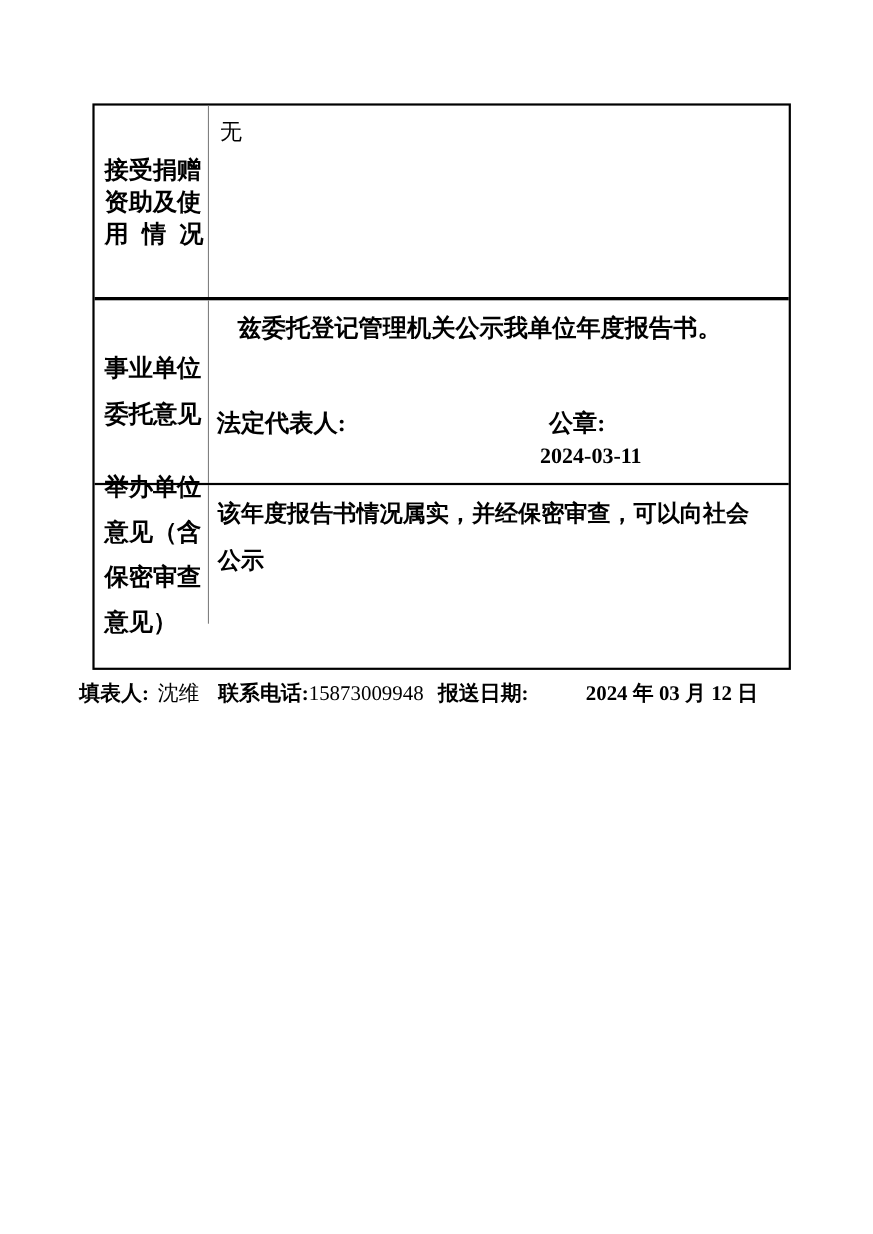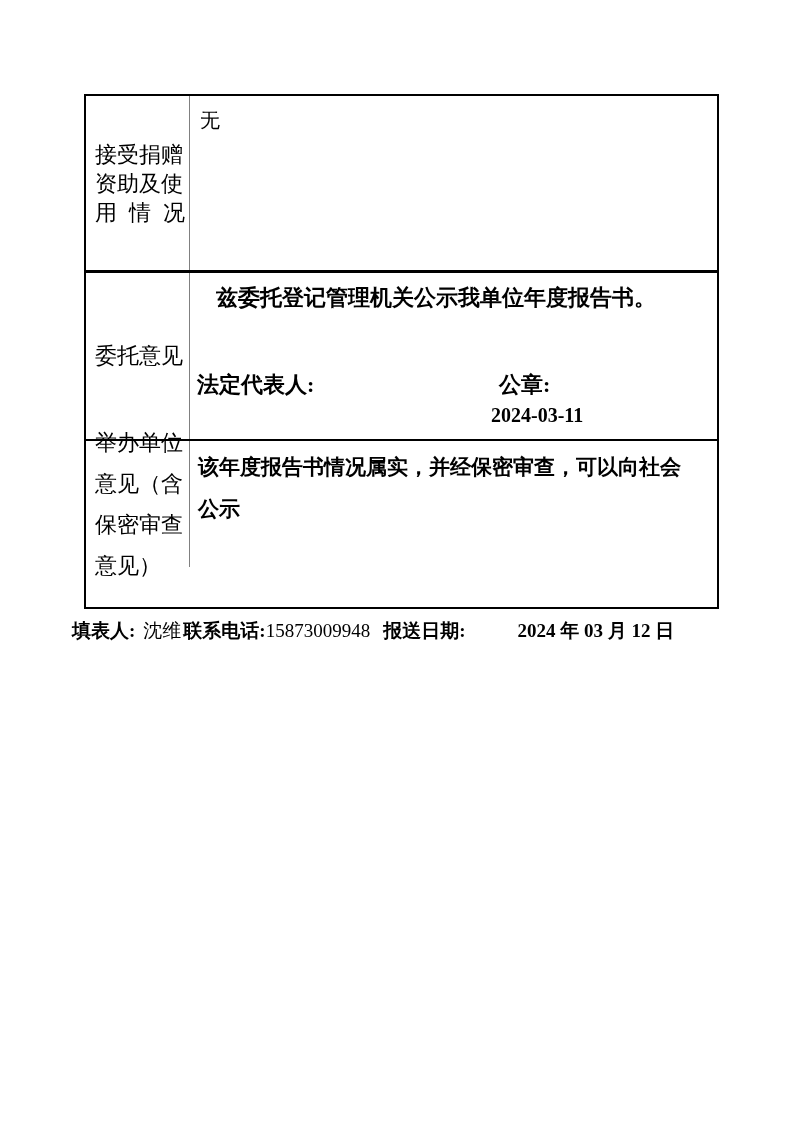--- a/index.html
+++ b/index.html
@@ -30,21 +30,21 @@
 
   .label-cell {
     width: 104px;
     flex: 0 0 104px;
     border-right: 1px solid #808080;
     display: flex;
     flex-direction: column;
     justify-content: center;
     padding-left: 9px;
     padding-right: 4px;
-    font-weight: normal;
+    font-weight: bold;
     font-size: 22px;
   }
   .label-line { width: 90px; line-height: 29px; }
   .trow-2 .label-line, .trow-3 .label-line { line-height: 42px; }
   .trow-3 .label-line { line-height: 41px; }
   .label-line.justify-last { text-align: justify; text-align-last: justify; }
   .label-line.center-last { }
 
   .content-cell { flex: 1 1 auto; position: relative; }
 
@@ -78,21 +78,21 @@
     left: 72px;
     top: 618px;
     display: flex;
     align-items: center;
     white-space: nowrap;
     font-size: 19px;
     line-height: 26px;
   }
   .f-label { font-weight: bold; }
   .f-filler-label { margin-right: 8px; }
-  .f-filler-value { font-weight: normal; margin-right: 2px; }
+  .f-filler-value { font-weight: normal; margin-right: 17px; }
   .f-phone-label { }
   .f-phone-value { font-weight: normal; margin-right: 13px; }
   .f-date-label { margin-right: 12px; }
   .f-date-value { font-weight: bold; margin-left: 40px; }
 </style>
 </head>
 <body>
 
 <div class="page">
 
@@ -104,20 +104,21 @@
         <div class="label-line">资助及使</div>
         <div class="label-line justify-last">用情况</div>
       </div>
       <div class="content-cell">
         <div class="none-text">无</div>
       </div>
     </div>
 
     <div class="trow trow-2">
       <div class="label-cell">
+        <div class="label-line">事业单位</div>
         <div class="label-line">委托意见</div>
       </div>
       <div class="content-cell cell-delegation">
         <div class="statement-line">兹委托登记管理机关公示我单位年度报告书。</div>
         <div class="sign-line">
           <span>法定代表人:</span>
           <span class="seal-label">公章:</span>
         </div>
         <div class="seal-date-line">2024-03-11</div>
       </div>

